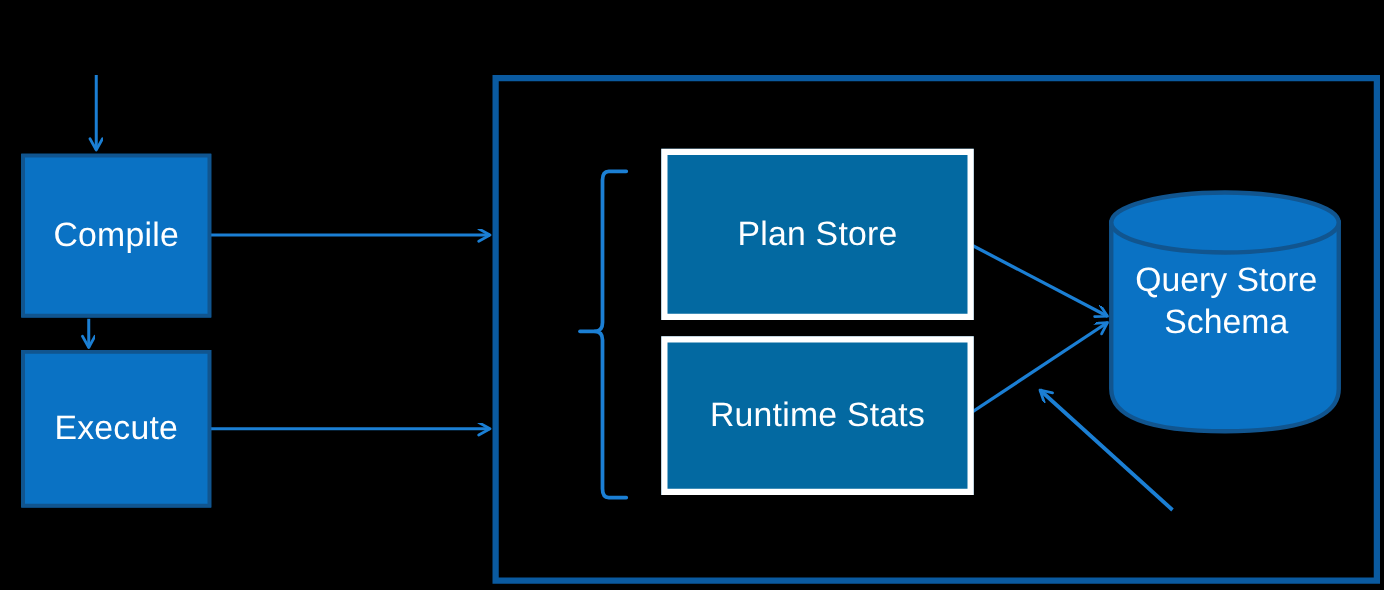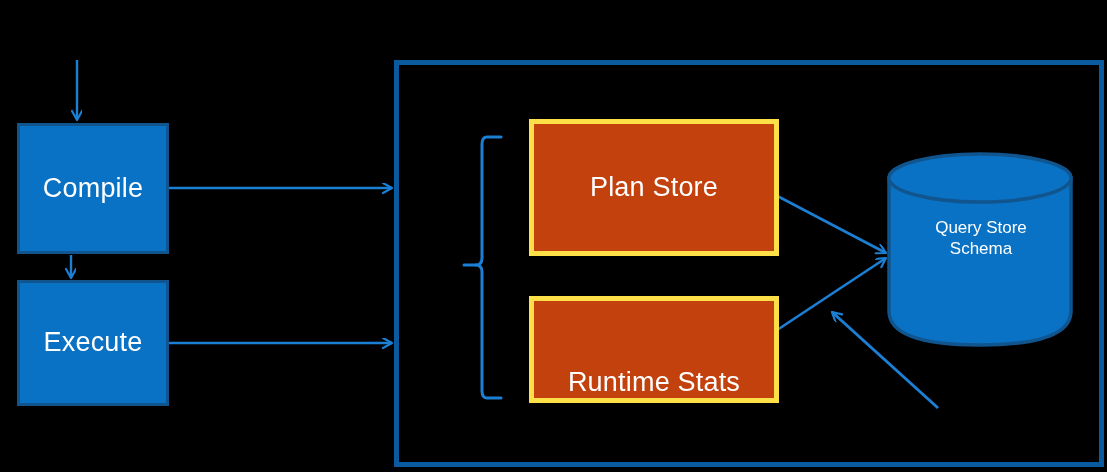--- a/index.html
+++ b/index.html
@@ -35,30 +35,30 @@
     line-height: 1.15;
     text-align: center;
     white-space: nowrap;
     margin-left: 17px;
   }
   .box-blue {
     background: #0a72c4;
     border: 3px solid #11558f;
   }
   .box-orange {
-    background: #c2410c;
-    border: 5px solid #fde047;
+    background: #0369a1;
+    border: 5px solid #ffffff;
   }
   #cyl-label {
     position: absolute;
     left: 888px;
-    top: 218px;
+    top: 208px;
     width: 186px;
     color: #ffffff;
-    font-size: 17px;
+    font-size: 27px;
     line-height: 1.22;
     text-align: center;
     white-space: pre-line;
   }
 </style>
 </head>
 <body>
 
 <div id="canvas">
 
@@ -102,20 +102,20 @@
   </div>
 
   <div class="box box-blue" style="left:0px; top:280px; width:152px; height:126px;">
     <span>Execute</span>
   </div>
 
   <div class="box box-orange" style="left:512px; top:119px; width:250px; height:137px;">
     <span>Plan Store</span>
   </div>
 
-  <div class="box box-orange" style="left:512px; top:296px; width:250px; height:107px;align-items:flex-end;">
+  <div class="box box-orange" style="left:512px; top:269px; width:250px; height:127px;">
     <span>Runtime Stats</span>
   </div>
 
   <div id="cyl-label">Query Store
 Schema</div>
 
 </div>
 
 </body></html>

